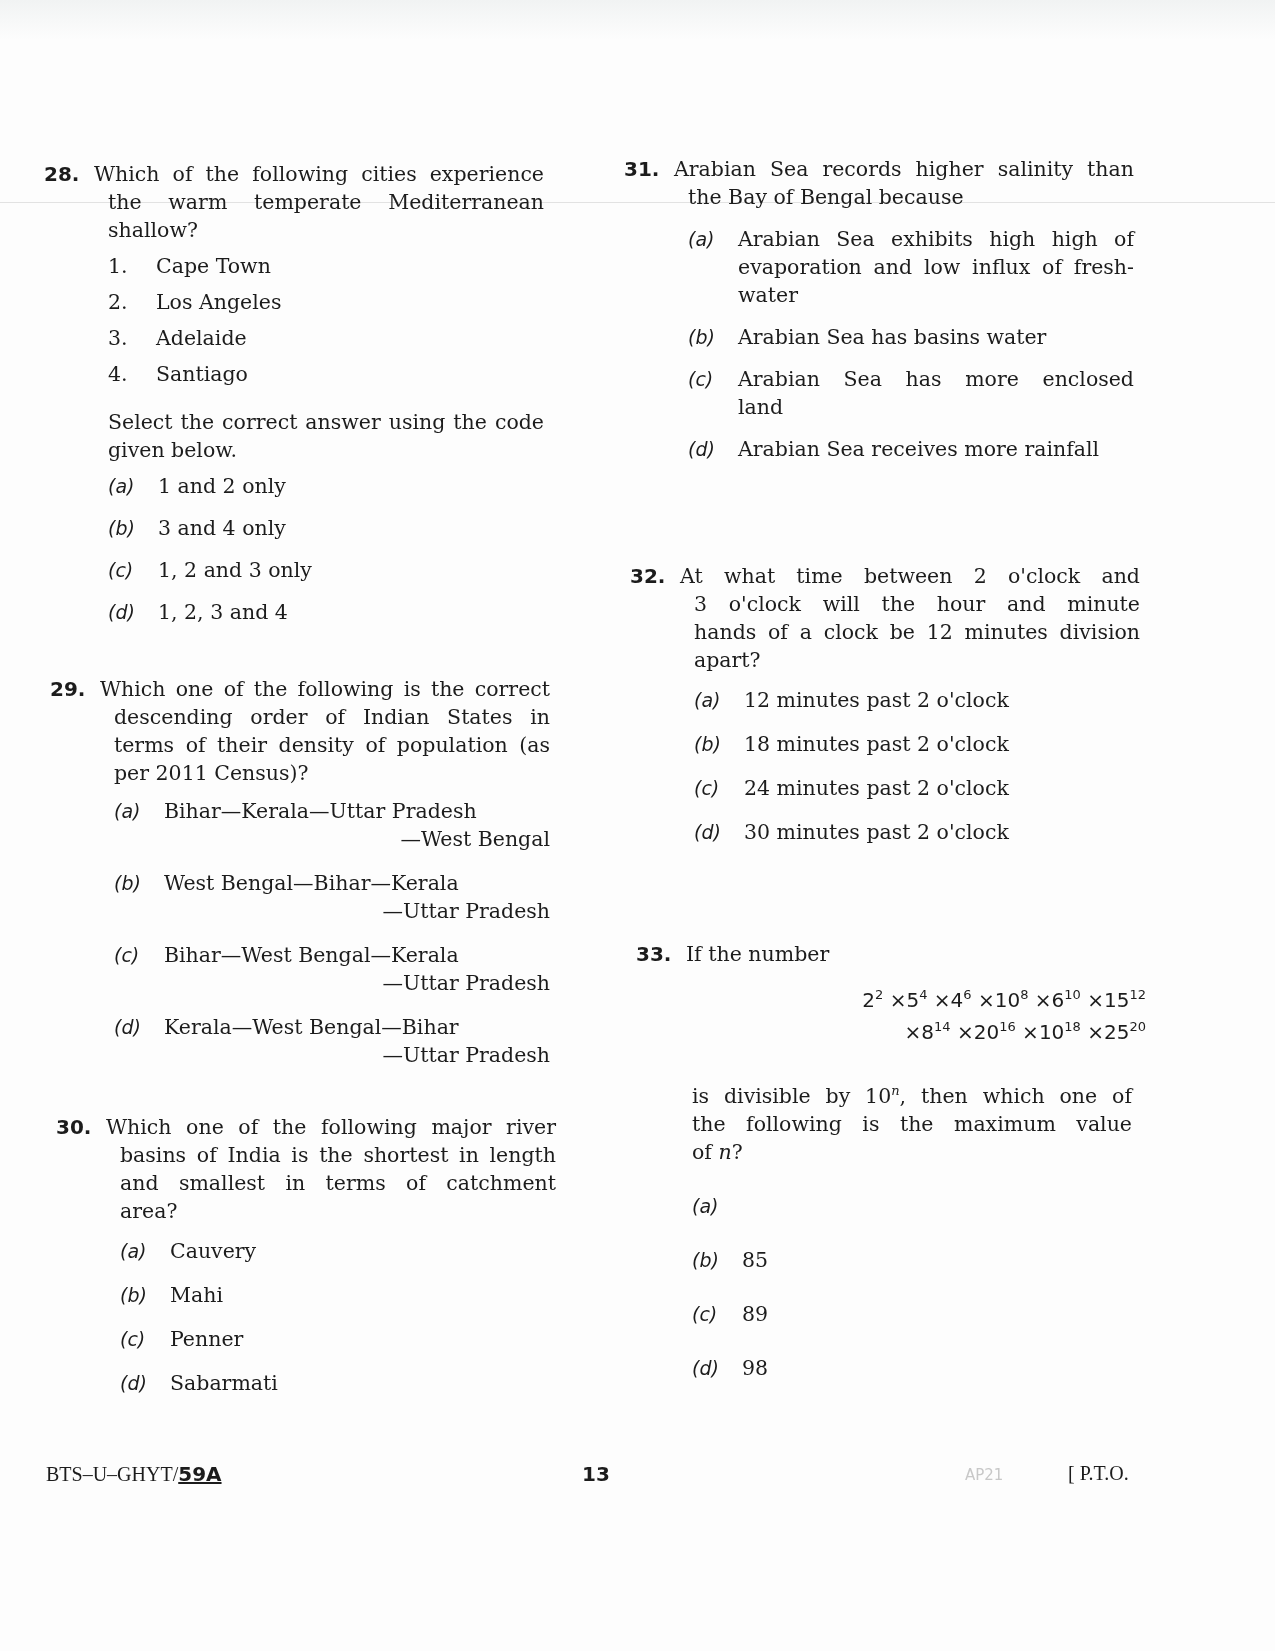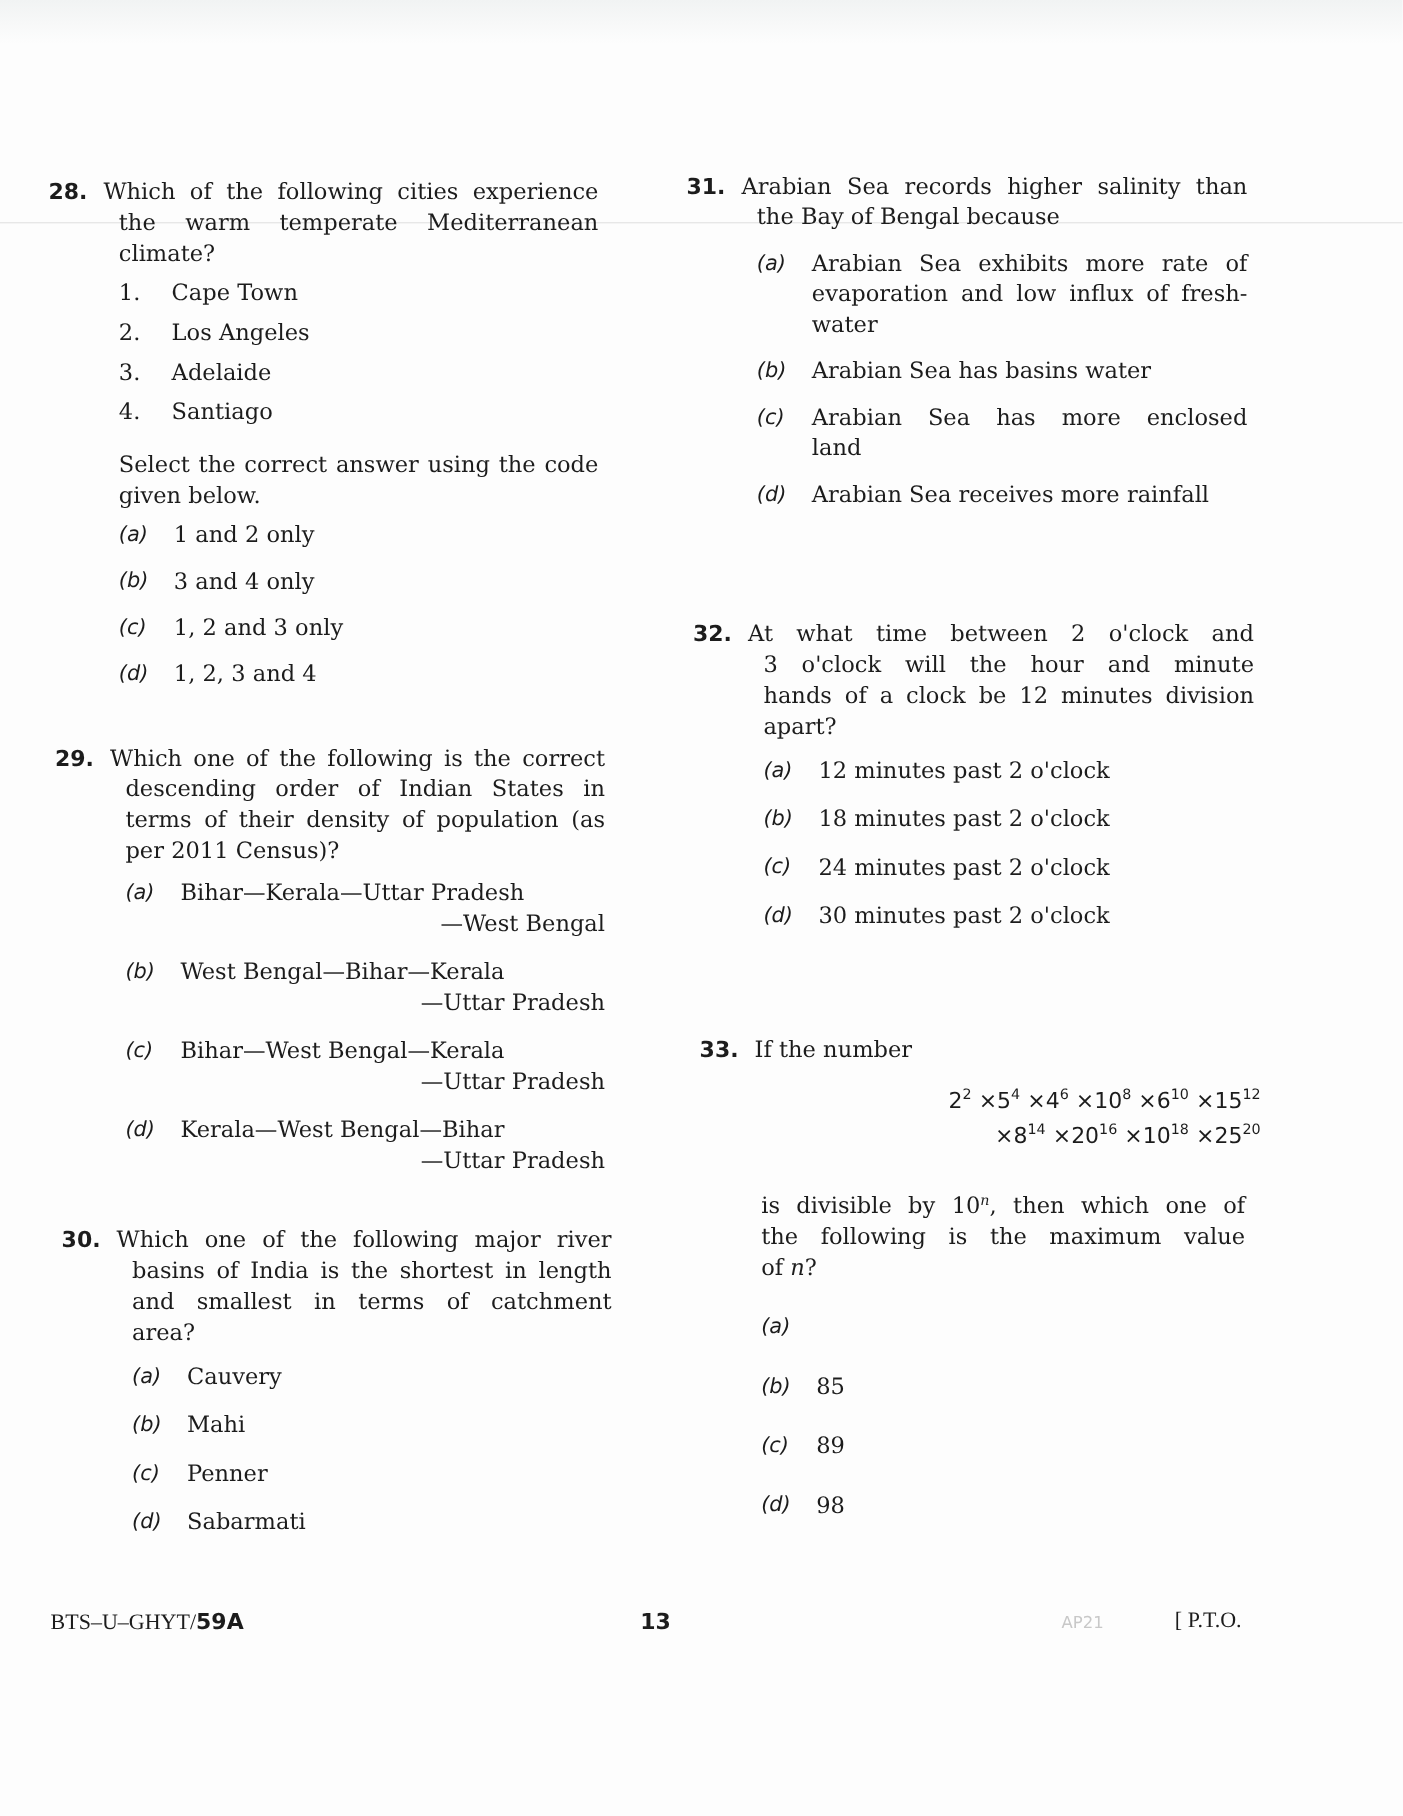--- a/index.html
+++ b/index.html
@@ -16,21 +16,21 @@
   .q { position:absolute; font-size:20.5px; line-height:28px; }
   .qnum { position:absolute; left:0; top:0; font-family:"DejaVu Sans", "Liberation Sans", sans-serif; font-weight:bold; font-size:20px; }
   .stmt { display:flex; margin-top:8px; }
   .stmt .n { width:48px; }
   .opt { display:flex; align-items:flex-start; }
   .opt .lbl { font-family:"DejaVu Sans", "Liberation Sans", sans-serif; font-style:italic; font-size:19px; width:50px; flex-shrink:0; }
   .opt .txt { flex:1; }
   .opt .txt .r { display:block; text-align:right; }
   .footer { position:absolute; top:1462px; font-size:20px; }
   .f-code { left:46px; font-family:"Liberation Serif", serif; }
-  .f-code b { font-family:"DejaVu Sans", "Liberation Sans", sans-serif; }
+  .f-code b { font-family:"DejaVu Sans", "Liberation Sans", sans-serif;text-decoration:underline; }
   .f-page { left:582px; font-family:"DejaVu Sans", "Liberation Sans", sans-serif; font-weight:bold; }
   .f-faint { left:965px; color:#c8c8c8; font-size:15px; top:1466px; font-family:"DejaVu Sans", sans-serif; }
   .f-pto { left:1068px; font-family:Liberation Serif, serif; }
   .math { font-family:"DejaVu Sans", "Liberation Sans", sans-serif; font-size:20px; }
   sup { font-size:13px; line-height:0; }
 </style>
 </head>
 <body>
 
 <div class="page-top-shade"></div>
@@ -38,21 +38,21 @@
 
 <div class="col col-left">
 
   <div class="q" style="top:160px; left:0; width:500px;">
     <span class="qnum">28.</span>
     <div style="padding-left:50px;">
       <div style="text-align:justify; text-align-last:justify;">Which of the following cities experience</div>
     </div>
     <div style="padding-left:64px;">
       <div style="text-align:justify; text-align-last:justify;">the warm temperate Mediterranean</div>
-      <div>climate?</div>
+      <div>shallow?</div>
       <div style="margin-top:6px;">
         <div class="stmt">
             <span class="n">1.</span>
             <span>Cape Town</span>
           </div>
         <div class="stmt">
             <span class="n">2.</span>
             <span>Los Angeles</span>
           </div>
         <div class="stmt">
@@ -156,21 +156,21 @@
     <span class="qnum">31.</span>
     <div style="padding-left:50px;">
       <div style="text-align:justify; text-align-last:justify;">Arabian Sea records higher salinity than</div>
     </div>
     <div style="padding-left:64px;">
       <div>the Bay of Bengal because</div>
       <div style="margin-top:14px;">
         <div class="opt" style="margin-bottom:14px;">
           <span class="lbl">(a)</span>
           <span class="txt">
-            <span style="display:block; text-align:justify; text-align-last:justify;">Arabian Sea exhibits more rate of</span>
+            <span style="display:block; text-align:justify; text-align-last:justify;">Arabian Sea exhibits high high of</span>
             <span style="display:block; text-align:justify; text-align-last:justify;">evaporation and low influx of fresh-</span>
             <span style="display:block;">water</span>
           </span>
         </div>
         <div class="opt" style="margin-bottom:14px;">
           <span class="lbl">(b)</span>
           <span class="txt">
               <span style="display:block;">Arabian Sea has basins water</span>
             </span>
         </div>

